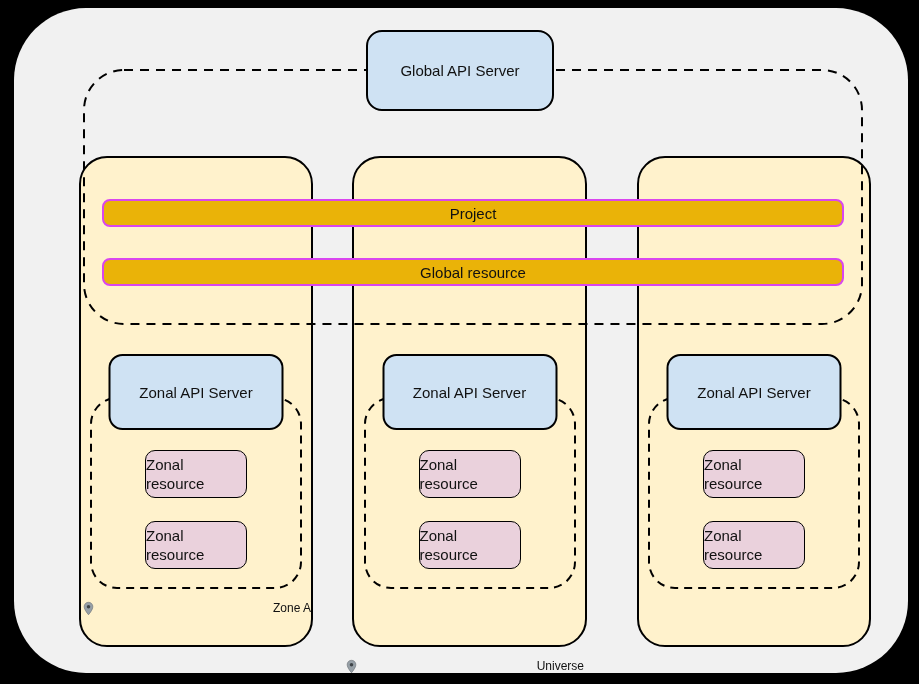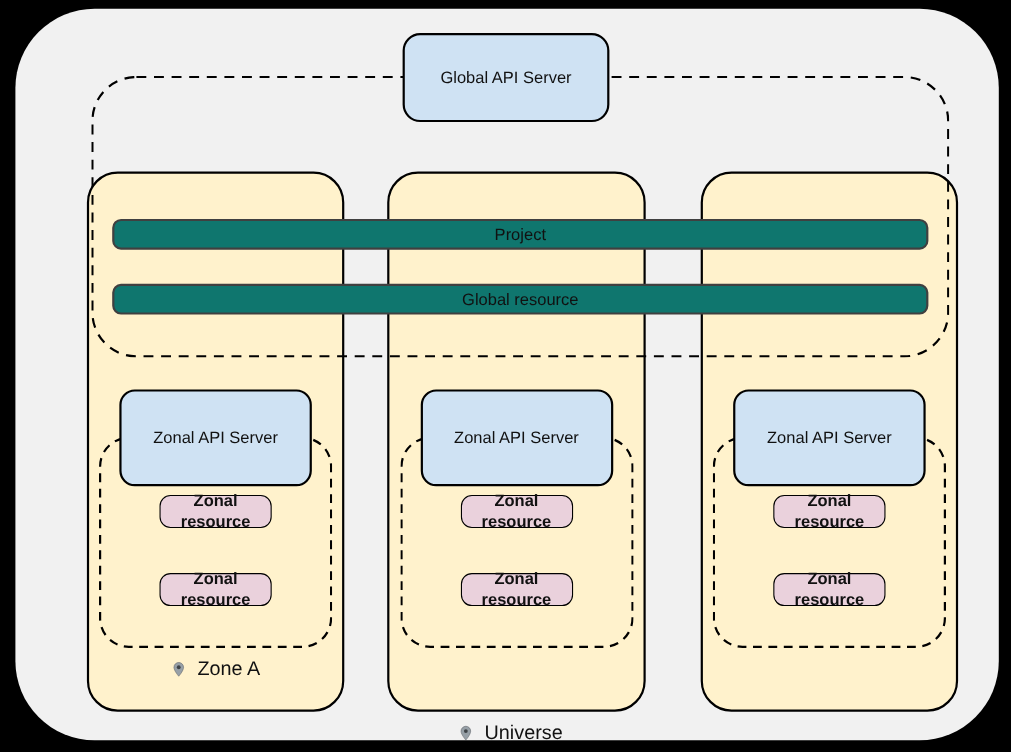--- a/index.html
+++ b/index.html
@@ -10,43 +10,43 @@
   
   .zone{position:absolute;top:148px;height:487px;background:#fff2cc;
         border:2px solid #000;border-radius:28px;z-index:1;}
   .zone-a{left:65px;width:230px;}
   .zone-b{left:338px;width:231px;}
   .zone-c{left:623px;width:230px;}
   
   .global-dashed{position:absolute;left:69px;top:61px;width:780px;height:256px;z-index:2;pointer-events:none;}
   .zonal-dashed{position:absolute;left:50%;transform:translateX(-50%);top:239px;width:212px;height:192px;z-index:1;pointer-events:none;}
   
-  .bar{position:absolute;left:88px;width:742px;height:28px;background:#0f766e;
-       border:2px solid #404040;border-radius:8px;z-index:3;
+  .bar{position:absolute;left:88px;width:742px;height:28px;background:#eab308;
+       border:2px solid #d946ef;border-radius:8px;z-index:3;
        display:flex;align-items:center;justify-content:center;
        font-size:15px;box-sizing:border-box;}
   .bar-project{top:191px;}
   .bar-global-resource{top:250px;}
   
   .global-api{position:absolute;left:352px;top:22px;width:188px;height:81px;
        background:#cfe2f3;border:2px solid #000;border-radius:16px;z-index:4;
        display:flex;align-items:center;justify-content:center;font-size:15px;box-sizing:border-box;}
-  .zonal-api{position:absolute;left:50%;transform:translateX(-50%);top:196px;width:175px;height:88px;
+  .zonal-api{position:absolute;left:50%;transform:translateX(-50%);top:196px;width:175px;height:76px;
        background:#cfe2f3;border:2px solid #000;border-radius:14px;z-index:2;
        display:flex;align-items:center;justify-content:center;font-size:15px;box-sizing:border-box;}
   
-  .zres{position:absolute;left:50%;transform:translateX(-50%);width:102px;height:30px;
+  .zres{position:absolute;left:50%;transform:translateX(-50%);width:102px;height:48px;
        background:#ead1dc;border:1.5px solid #000;border-radius:10px;z-index:2;
-       display:flex;align-items:center;justify-content:center;text-align:center;
-       font-size:15px;line-height:19px;box-sizing:border-box;font-weight:bold;}
+       display:flex;align-items:center;justify-content:center;text-align:left;
+       font-size:15px;line-height:19px;box-sizing:border-box;}
   .zres-1{top:292px;}
   .zres-2{top:363px;}
   
-  .pin-label{position:absolute;display:flex;align-items:center;justify-content:center;
-       gap:9px;font-size:18px;z-index:2;}
+  .pin-label{position:absolute;display:flex;align-items:center;justify-content:space-between;
+       gap:9px;font-size:12px;z-index:2;}
   .zone-name{left:0;right:0;top:440px;height:20px;}
   .universe-label{left:330px;top:647px;width:240px;height:22px;z-index:5;}
   .pin{flex:0 0 auto;}
 </style>
 </head>
 <body>
 
 <div class="stage">
   <div class="canvas">
 

